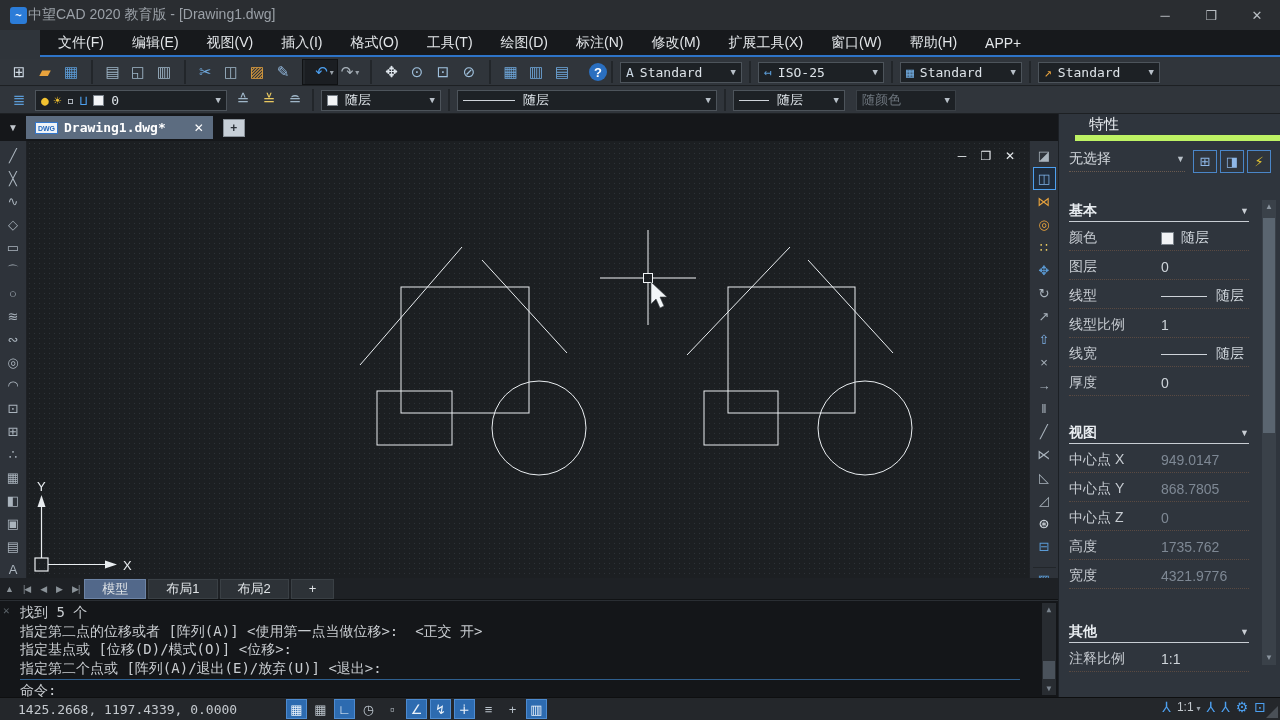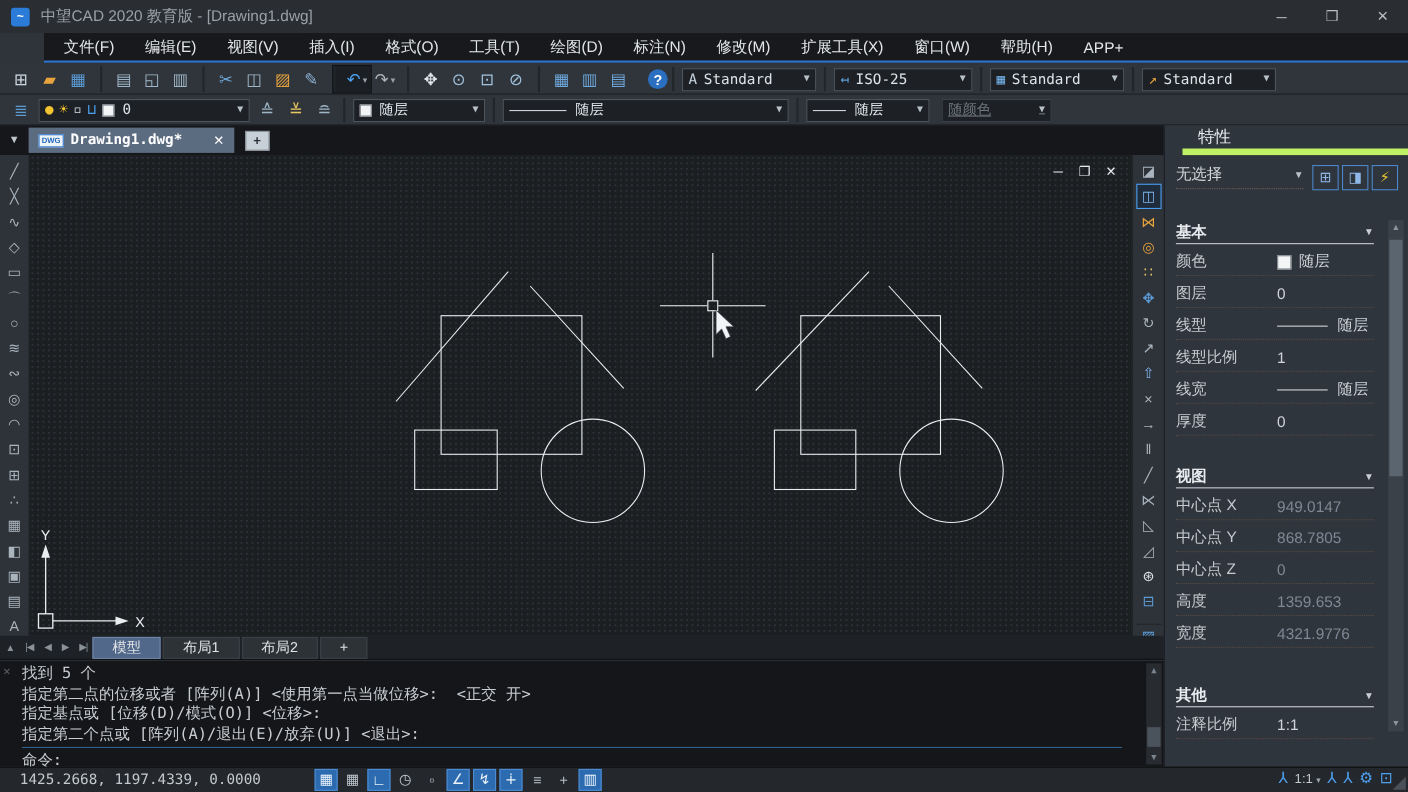--- a/index.html
+++ b/index.html
@@ -3,41 +3,41 @@
 <meta charset="utf-8">
 <style>
   * { margin:0; padding:0; box-sizing:border-box; }
   html,body { background:#0e0f11; }
   body { font-family:"Liberation Sans","DejaVu Sans",sans-serif; }
   #app { position:relative; width:1280px; height:720px; overflow:hidden; background:#2f343a; }
 
   
   .titlebar { position:absolute; left:0; top:0; width:1280px; height:30px; background:#2a2d31; display:flex; align-items:center; }
   .logo { width:17px; height:17px; margin-left:10px; border-radius:3px; background:#2b7cd8; color:#fff; font-size:11px; font-weight:bold; display:flex; align-items:center; justify-content:center; }
-  .title-text { color:#9aa0a7; font-size:14px; margin-left:10px; }
+  .title-text { color:#9aa0a7; font-size:14px; margin-left:1px; }
   .win-btns { margin-left:auto; display:flex; }
   .win-btn { width:46px; height:30px; color:#b9bec3; font-size:13px; display:flex; align-items:center; justify-content:center; }
 
   
   .menubar { position:absolute; left:0; top:30px; width:1280px; height:27px; background:#17191c; display:flex; align-items:center; padding-left:4px; border-bottom:2px solid #2e74c8;margin-left:40px; }
   .menu-item { color:#e3e6e9; font-size:14px; padding:0 14px; height:27px; display:flex; align-items:center; }
 
   
   .tbrow1 { position:absolute; left:0; top:59px; width:1280px; height:27px; background:#30353b; border-bottom:1px solid #1d2023; display:flex; align-items:center; padding-left:6px; }
   .tbrow2 { position:absolute; left:0; top:87px; width:1280px; height:27px; background:#30353b; border-bottom:1px solid #1d2023; display:flex; align-items:center; padding-left:6px; }
   .tb-icon { width:26px; height:24px; display:flex; align-items:center; justify-content:center; font-size:15px; color:#b9c2ca; flex:none; }
   .tb-icon .g { pointer-events:none; }
   .tb-icon.sep-before { border-left:2px solid #22262a; margin-left:7px; padding-left:7px; width:34px; }
   .tb-icon.pressed { background:#1b1e22; outline:1px solid #101214; }
   .tb-icon.arrow::after { content:"▾"; font-size:8px; color:#9aa2aa; margin-left:2px; }
   .tb-icon.help { background:#2a6fc0; border-radius:50%; width:18px; height:18px; font-weight:bold; font-size:13px; margin-left:14px; }
   .combo { height:21px; background:#1d2125; border:1px solid #4d545b; color:#dde3e8; font-family:"DejaVu Sans Mono",monospace; font-size:13px; display:flex; align-items:center; padding:0 5px; margin:0 3px; }
   .combo .cicon { font-size:13px; margin-right:6px; }
   .combo .carrow { margin-left:auto; font-size:9px; color:#b8c0c8; padding-left:8px; }
-  .combo.disabled { color:#6d757d; border-color:#3a4046;text-decoration:underline; }
+  .combo.disabled { color:#6d757d; border-color:#3a4046; }
   .combo .swatch { width:11px; height:11px; background:#f2f4f6; border:1px solid #7a828a; margin-right:7px; flex:none; }
   .combo .lt-line { width:52px; border-top:1px solid #cfd4da; margin-right:8px; flex:none; }
   .combo .lt-line.short { width:30px; }
   .vsep { width:2px; height:22px; background:#22262a; margin:0 4px; flex:none; }
 
   
   .main { position:absolute; left:0; top:114px; width:1280px; height:583px; display:flex; }
   .left-col { position:relative; width:1058px; height:583px; }
   .right-col { position:relative; width:222px; height:583px; background:#2f353d; border-left:1px solid #1c2025; }
 
@@ -555,21 +555,21 @@
           <div class="prow dim">
             <span class="plabel">中心点 Y</span>
             <span class="pval">868.7805</span>
           </div>
           <div class="prow dim">
             <span class="plabel">中心点 Z</span>
             <span class="pval">0</span>
           </div>
           <div class="prow dim">
             <span class="plabel">高度</span>
-            <span class="pval">1359.653</span>
+            <span class="pval">1735.762</span>
           </div>
           <div class="prow dim">
             <span class="plabel">宽度</span>
             <span class="pval">4321.9776</span>
           </div>
         <div class="psec m3">
           <span>其他</span>
           <span class="sarrow">▼</span>
         </div>
         <div class="prow">

